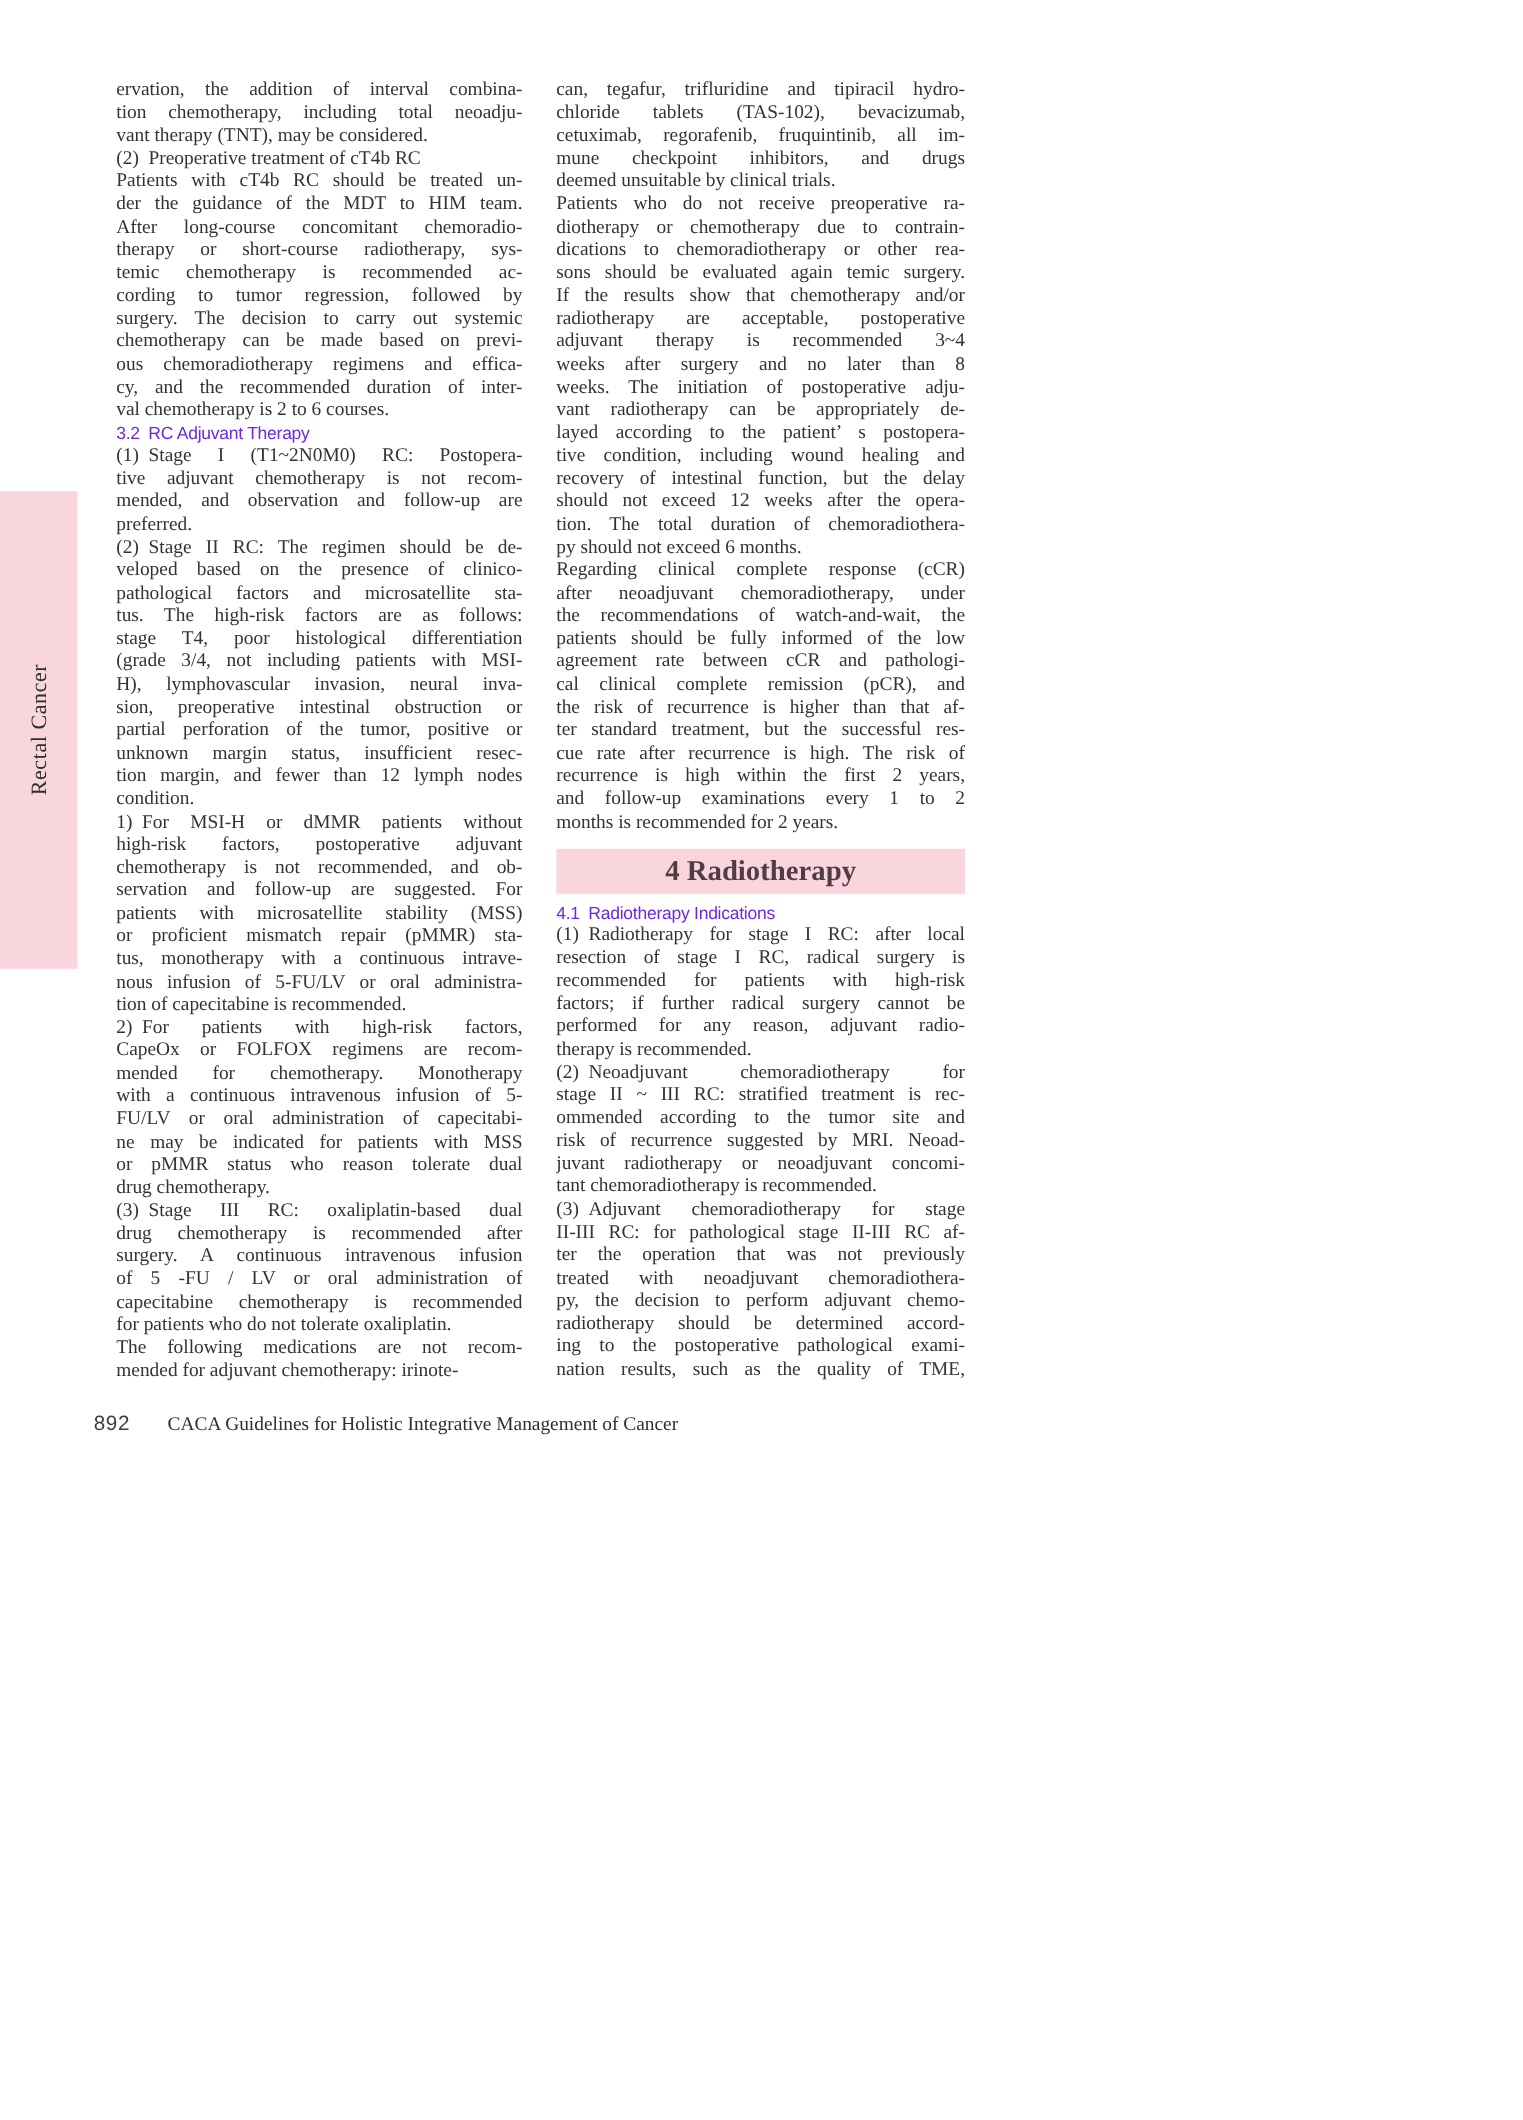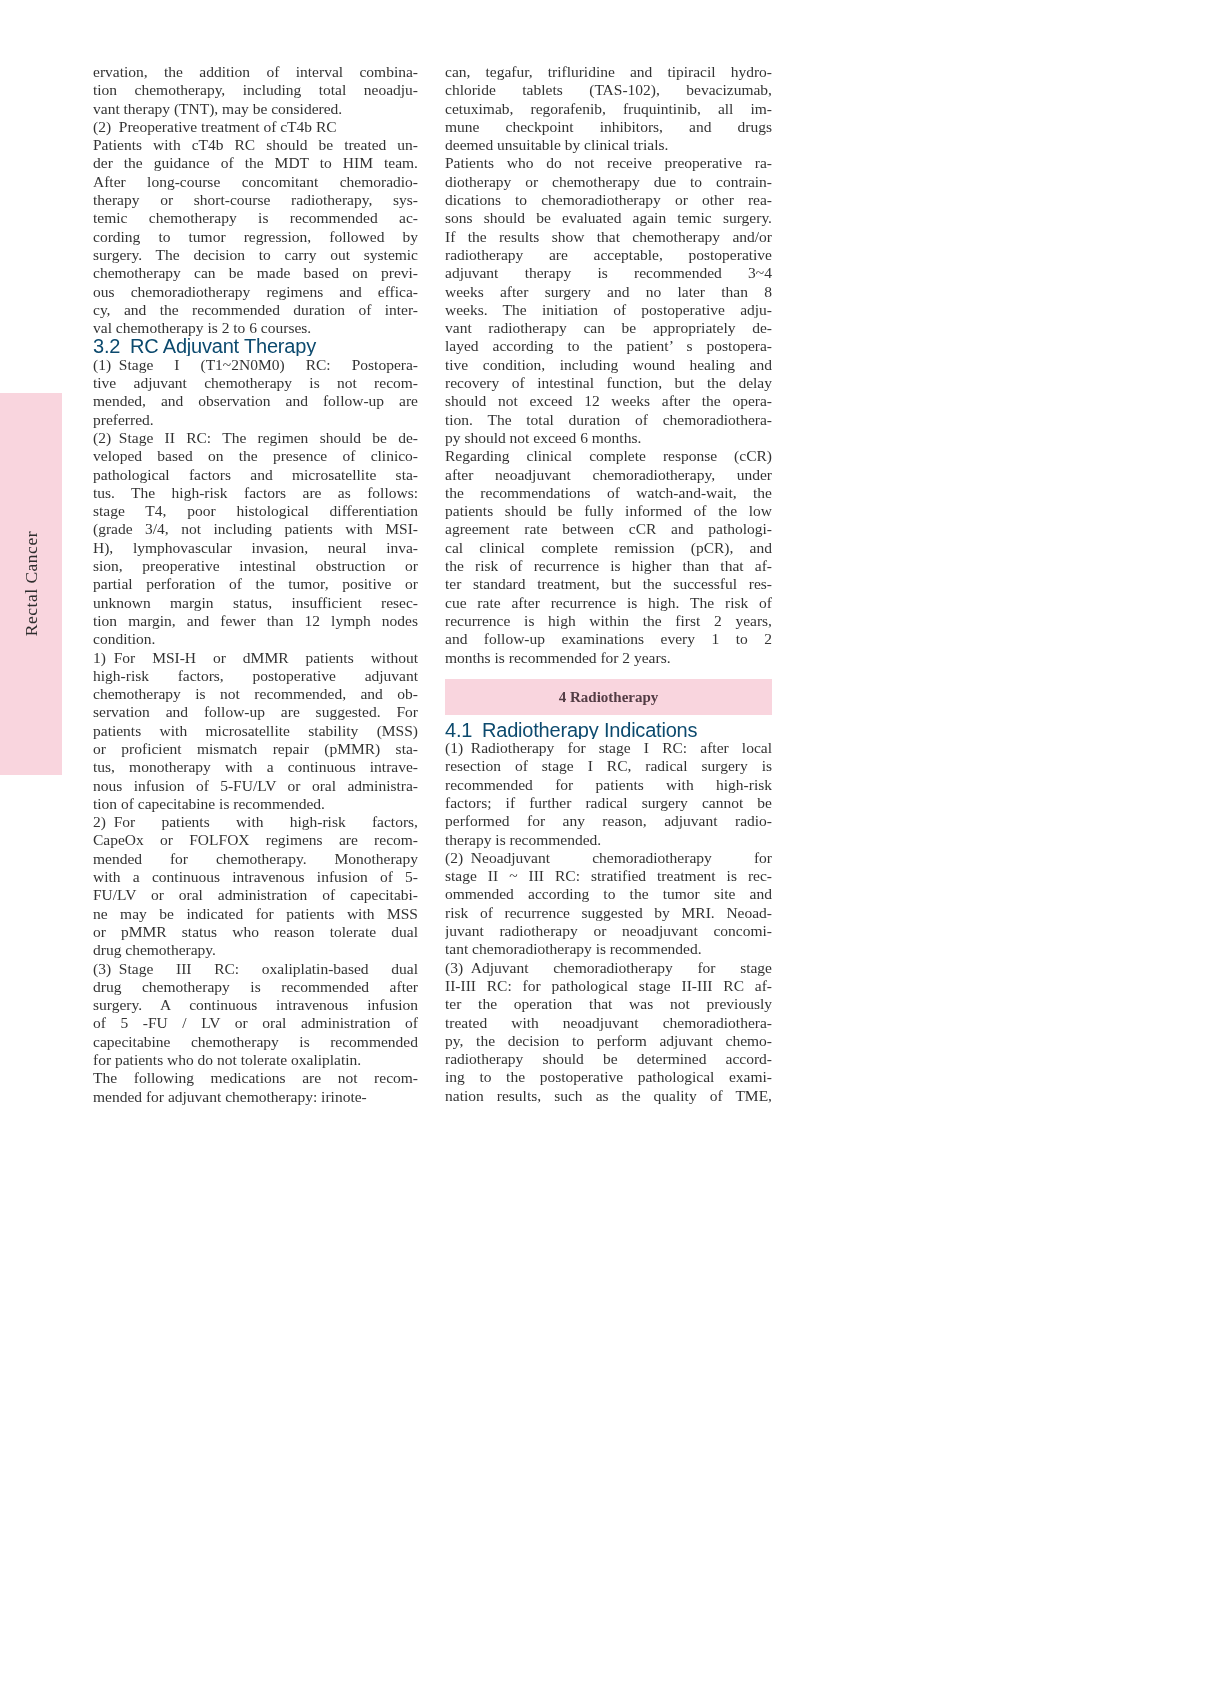--- a/index.html
+++ b/index.html
@@ -13,26 +13,26 @@
         font-family:"Liberation Serif", serif;font-size:17.5px;color:#2d2d2d;letter-spacing:0.5px;white-space:nowrap;}
 
   
   .col{position:absolute;top:63px;font-size:15.5px;line-height:18.3px;color:#333333;}
   .col-left{left:93px;width:325px;}
   .col-right{left:445px;width:327px;}
 
   .ln{height:18.3px;overflow:hidden;white-space:nowrap;text-align:left;}
   .ln.j{white-space:normal;text-align:justify;text-align-last:justify;text-justify:inter-word;}
 
-  .subhead{font-family:"Liberation Sans", sans-serif;font-size:20px;line-height:18.3px;height:18.3px;
-        overflow:hidden;color:#0c4a6e;letter-spacing:-0.2px;white-space:nowrap;}
+  .subhead{font-family:"Liberation Sans", sans-serif;font-size:14px;line-height:18.3px;height:18.3px;
+        overflow:hidden;color:#6d28d9;letter-spacing:-0.2px;white-space:nowrap;}
 
   .section-box{height:36px;margin:12px 0 6px 0;background:var(--highlight-pink,#f9d5de);
         display:flex;align-items:center;justify-content:center;
-        font-family:"Liberation Serif", serif;font-weight:bold;font-size:15px;
+        font-family:"Liberation Serif", serif;font-weight:bold;font-size:23px;
         color:var(--section-heading-text,#523c44);}
 
   
   .footer{position:absolute;left:75px;top:1130px;width:700px;height:20px;
         display:flex;align-items:baseline;}
   .pagenum{font-family:"Liberation Sans", sans-serif;font-size:16.5px;color:#3d3d3d;letter-spacing:0.5px;}
   .journal{font-family:"Liberation Serif", serif;font-size:15.5px;color:#2e2e2e;margin-left:30px;}
 </style>
 </head>
 <body>
@@ -154,14 +154,18 @@
       <div class="ln j">(3) Adjuvant chemoradiotherapy for stage</div>
       <div class="ln j">II-III RC: for pathological stage II-III RC af-</div>
       <div class="ln j">ter the operation that was not previously</div>
       <div class="ln j">treated with neoadjuvant chemoradiothera-</div>
       <div class="ln j">py, the decision to perform adjuvant chemo-</div>
       <div class="ln j">radiotherapy should be determined accord-</div>
       <div class="ln j">ing to the postoperative pathological exami-</div>
       <div class="ln j">nation results, such as the quality of TME,</div>
     </div>
 
+  <div class="footer">
+    <span class="pagenum">892</span>
+    <span class="journal">CACA Guidelines for Holistic Integrative Management of Cancer</span>
+  </div>
 
 </div>
 
 </body></html>

